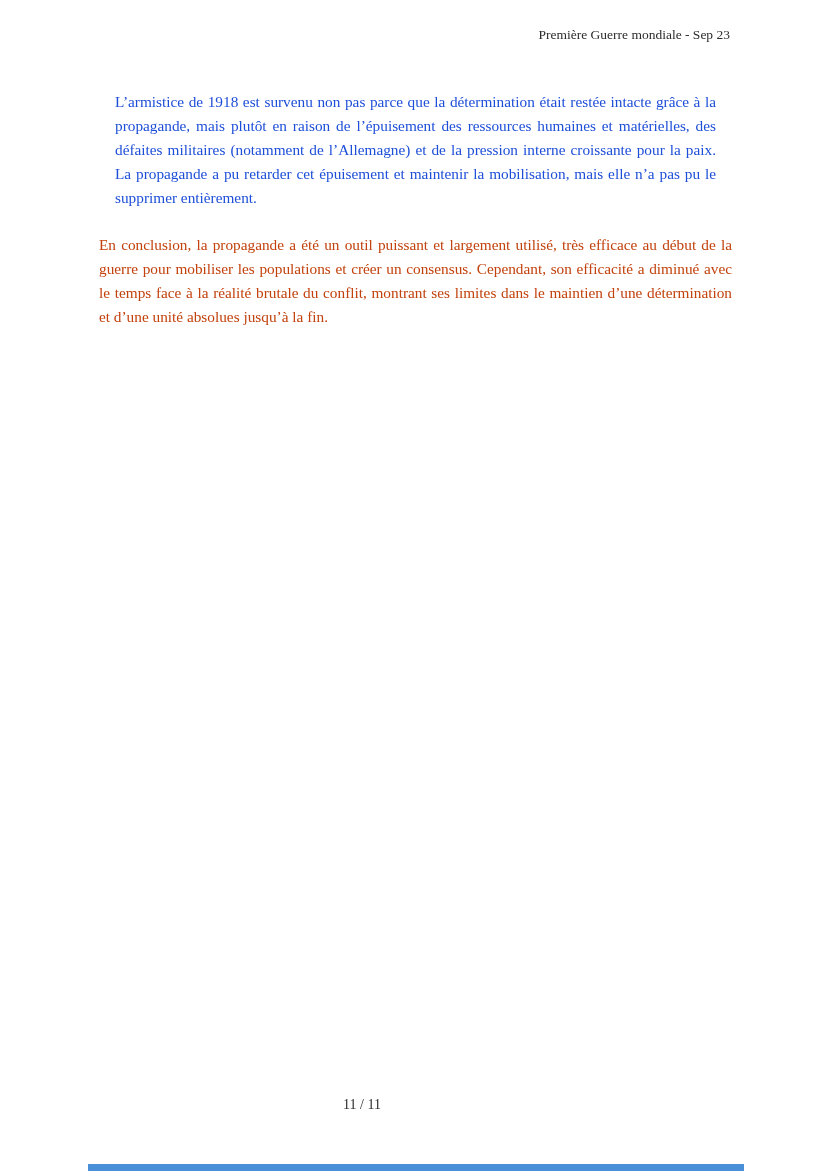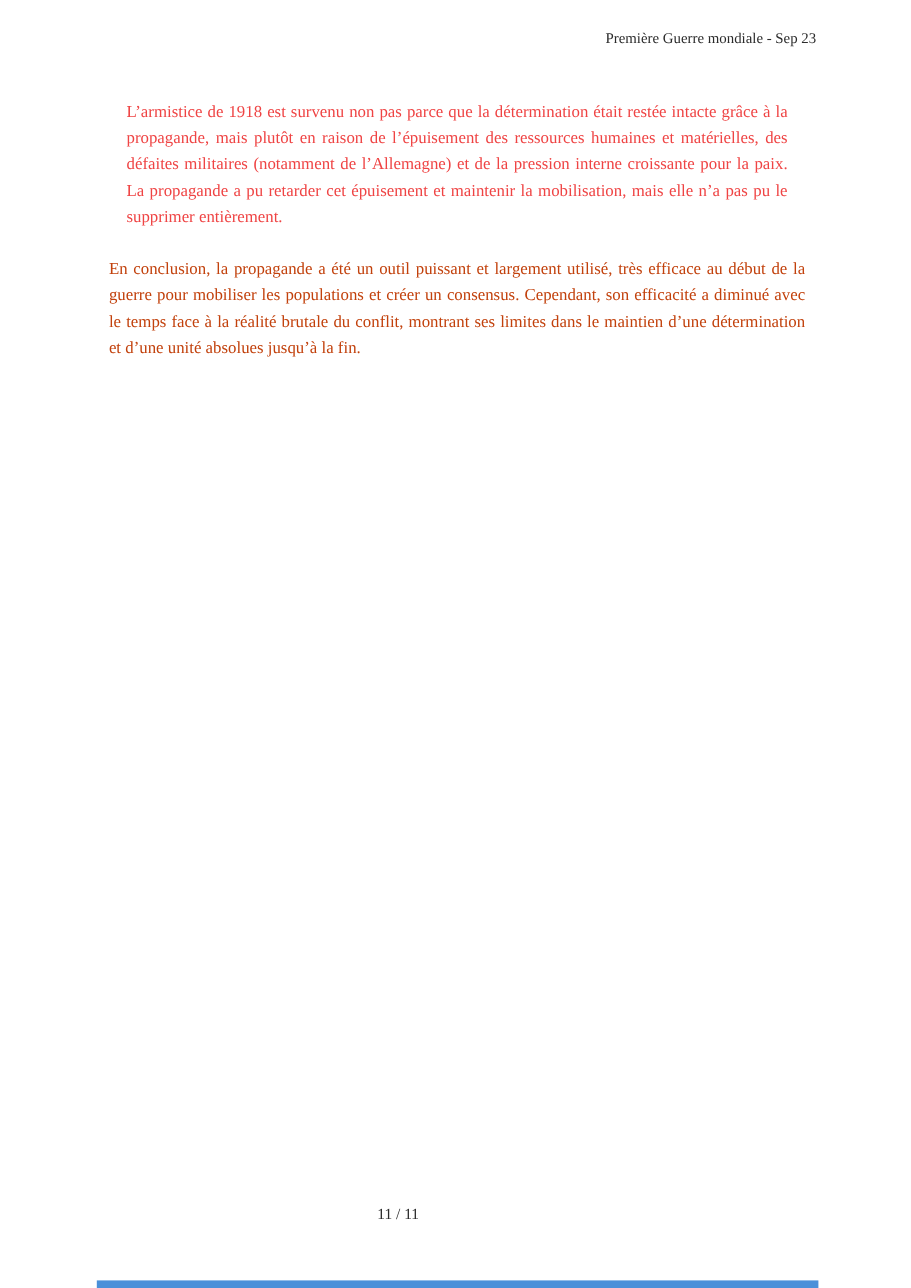--- a/index.html
+++ b/index.html
@@ -12,37 +12,37 @@
     width: 828px;
     height: 1171px;
     background: #ffffff;
     overflow: hidden;
     font-family: "Liberation Serif", "DejaVu Serif", serif;
     color: #2b2b2b;
   }
   .running-header {
     position: absolute;
     top: 27px;
-    left: 12px;
+    left: 0;
     width: 730px;
     text-align: right;
     font-size: 13.5px;
     line-height: 16px;
     color: #2b2b2b;
   }
   .quote-paragraph {
     position: absolute;
     top: 90px;
     left: 115px;
     width: 601px;
     font-size: 15.3px;
     line-height: 24px;
     text-align: justify;
     hyphens: none;
-    color: #ef4444;
+    color: #1d4ed8;
   }
   .conclusion-paragraph {
     position: absolute;
     top: 233px;
     left: 99px;
     width: 633px;
     font-size: 15.3px;
     line-height: 24px;
     text-align: justify;
     hyphens: none;

